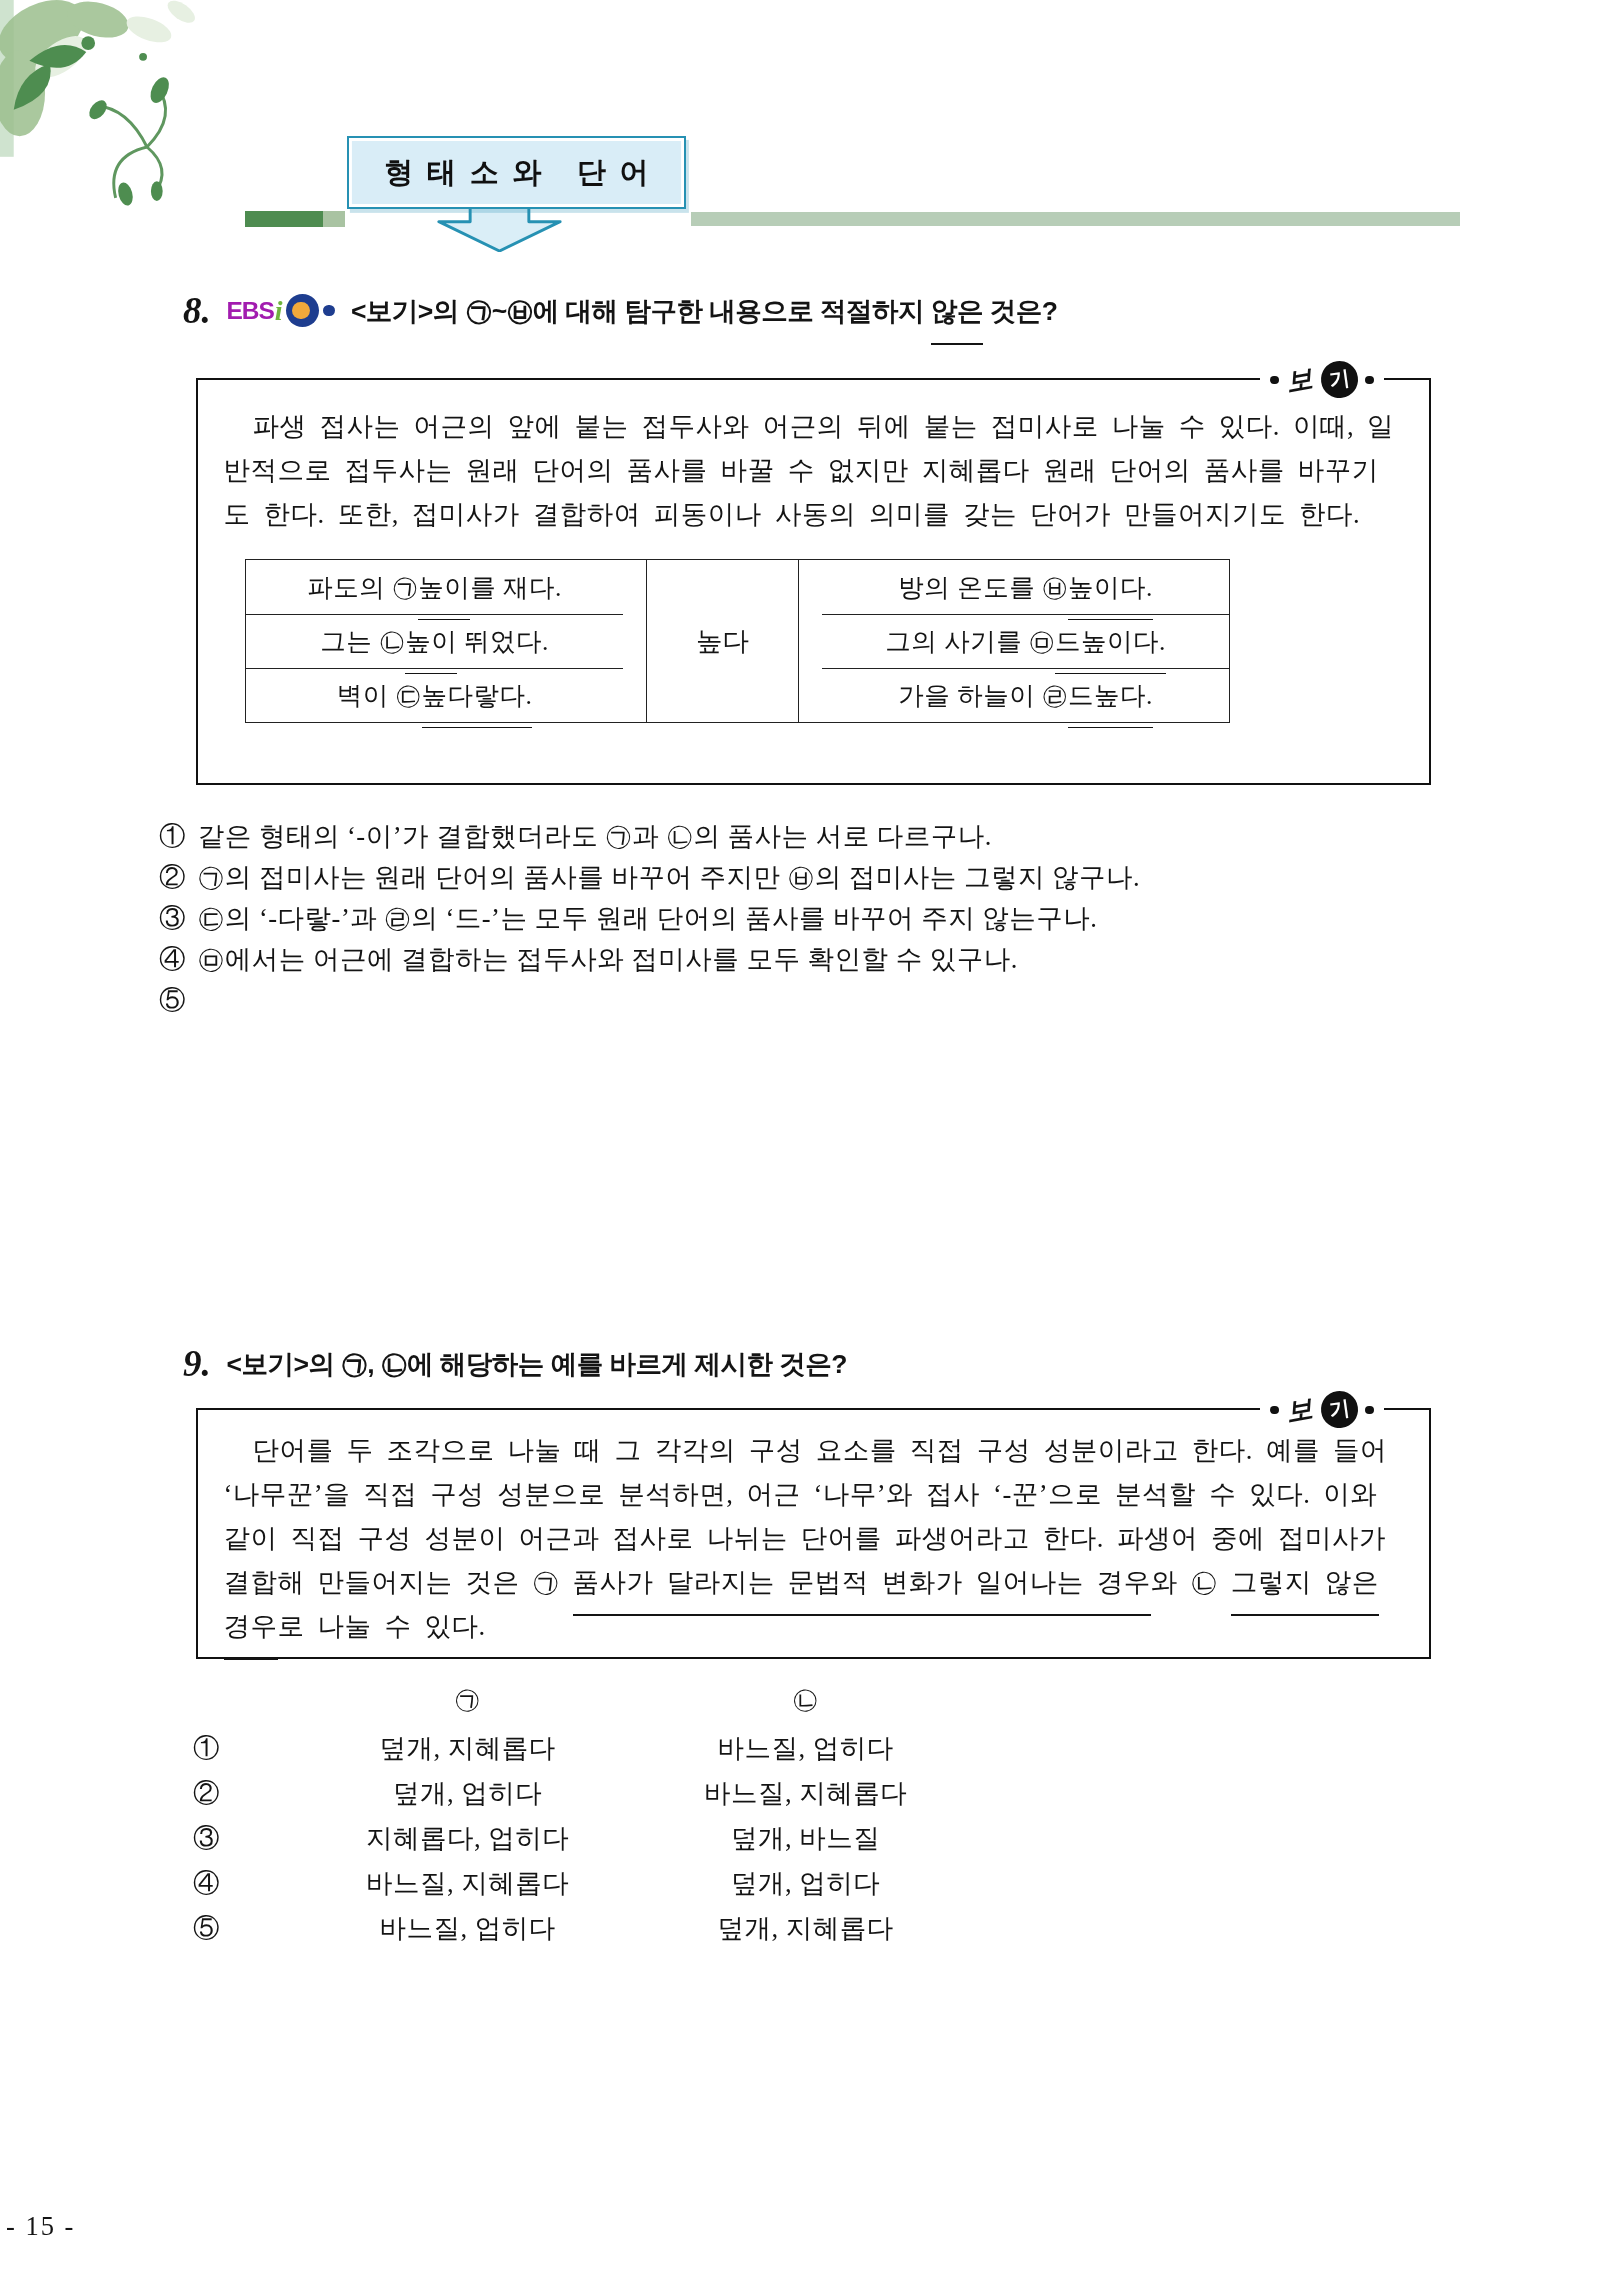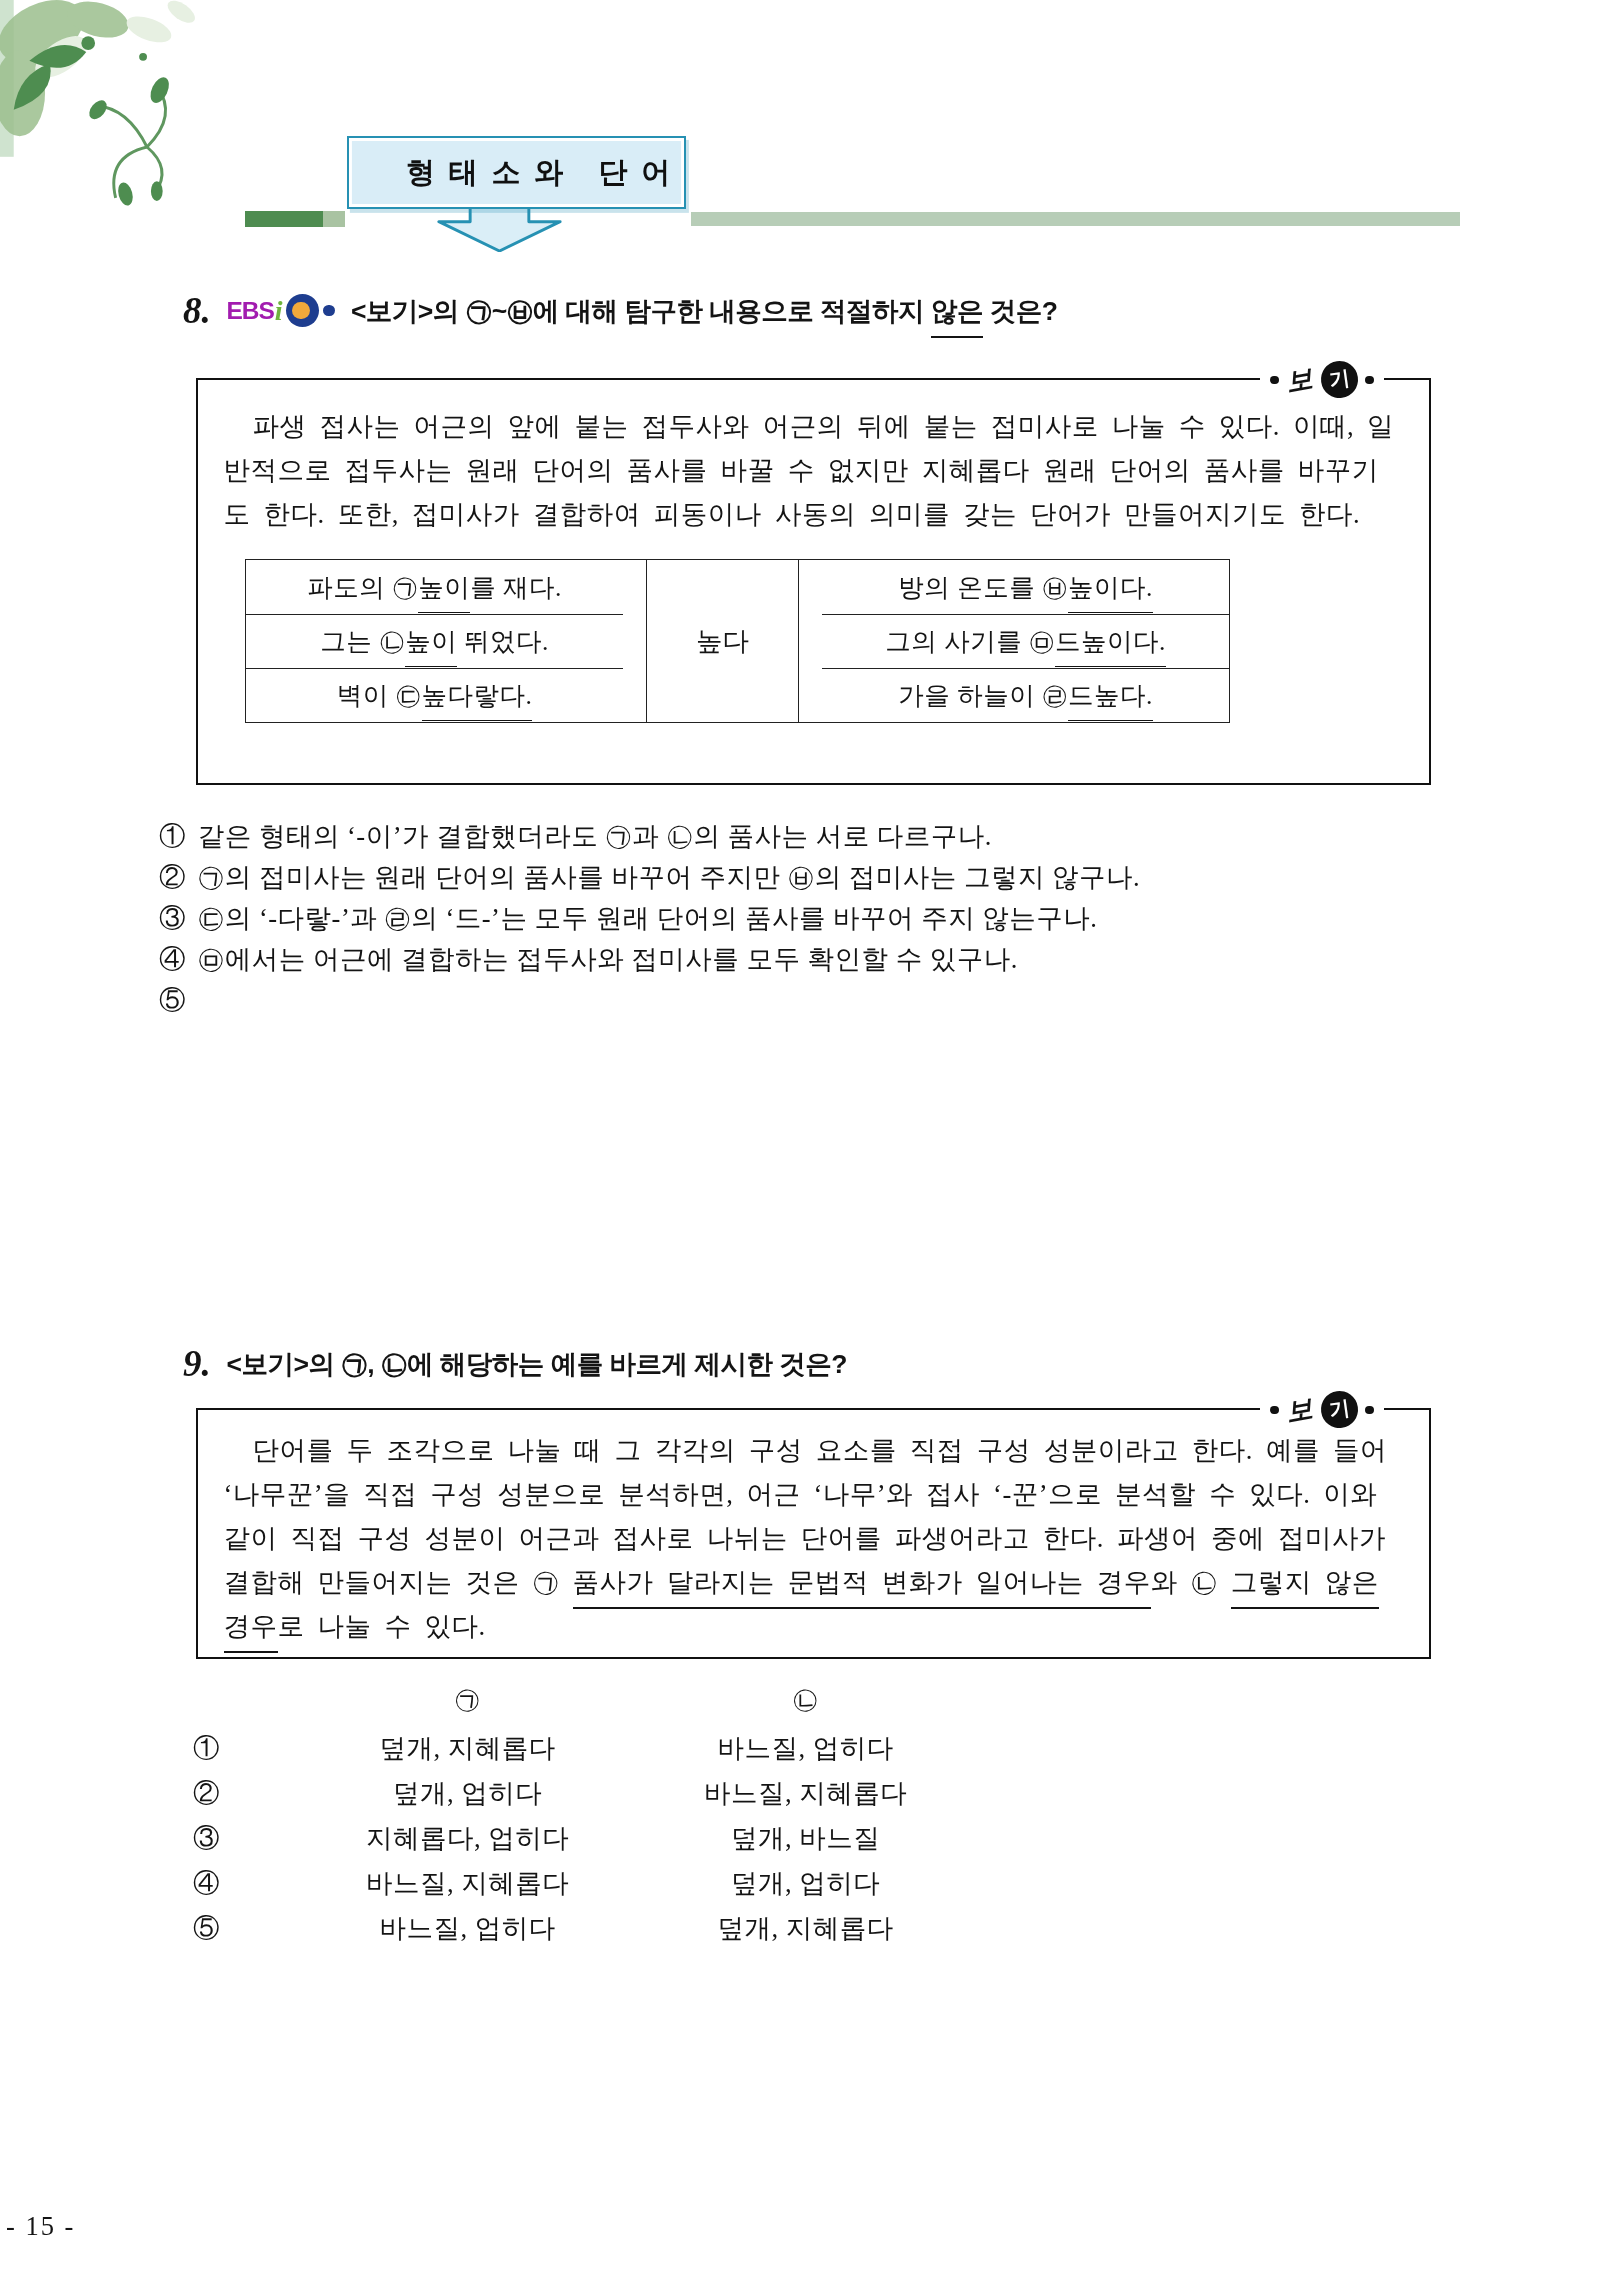--- a/index.html
+++ b/index.html
@@ -8,21 +8,21 @@
     width:1620px; height:2291px; position:relative; overflow:hidden;
     font-family:"Liberation Serif","DejaVu Serif",serif; color:#141414;
   }
 
   
   .floral { position:absolute; left:0; top:0; }
   .title-box {
     position:absolute; left:347px; top:136px; width:339px; height:73px;
     background:#d9edf7; border:2.9px solid #2691b3;
     box-shadow: inset 0 0 0 2.9px #ffffff, 2.9px 3.9px 0 rgba(38,145,179,0.25);
-    display:flex; align-items:center; justify-content:flex-end; z-index:2;
+    display:flex; align-items:center; justify-content:center; z-index:2;
   }
   .title-box .title-text {
     font-family:"Liberation Sans","DejaVu Sans",sans-serif;
     font-weight:bold; font-size:29px; letter-spacing:13.7px; padding-left:13.7px;
     color:#101010;
   }
   .title-arrow { position:absolute; left:431px; top:207px; z-index:1; }
   .bar { position:absolute; }
   .bar-a { left:245px; top:211px; width:78px;  height:15.7px; background:#4e8c50; }
   .bar-b { left:323px; top:211px; width:21.6px;  height:15.7px; background:#a9c3a2; }
@@ -33,21 +33,21 @@
   .q8-stem { left:183px; top:292px; }
   .q9-stem { left:183px; top:1345px; }
   .q-num {
     font-style:italic; font-weight:600; font-size:37px; line-height:1;
     margin-right:15.7px;
   }
   .stem-text {
     font-family:"Liberation Sans","DejaVu Sans",sans-serif;
     font-weight:700; font-size:26.5px; letter-spacing:-0.5px;
   }
-  .u  { border-bottom:2px solid #141414; padding-bottom:10px; }
+  .u  { border-bottom:2px solid #141414; padding-bottom:17px; }
 
   
   .ebs-logo { display:inline-flex; align-items:center; margin-right:15.7px; }
   .ebs-text {
     font-family:"Liberation Sans","DejaVu Sans",sans-serif;
     color:#a21caf; font-weight:800; font-size:24.5px; letter-spacing:-1px;
   }
   .ebs-i {
     color:#6fb43e; font-weight:700; font-style:italic; font-size:28px;
     margin:0 2.9px 0 1px; line-height:1;

